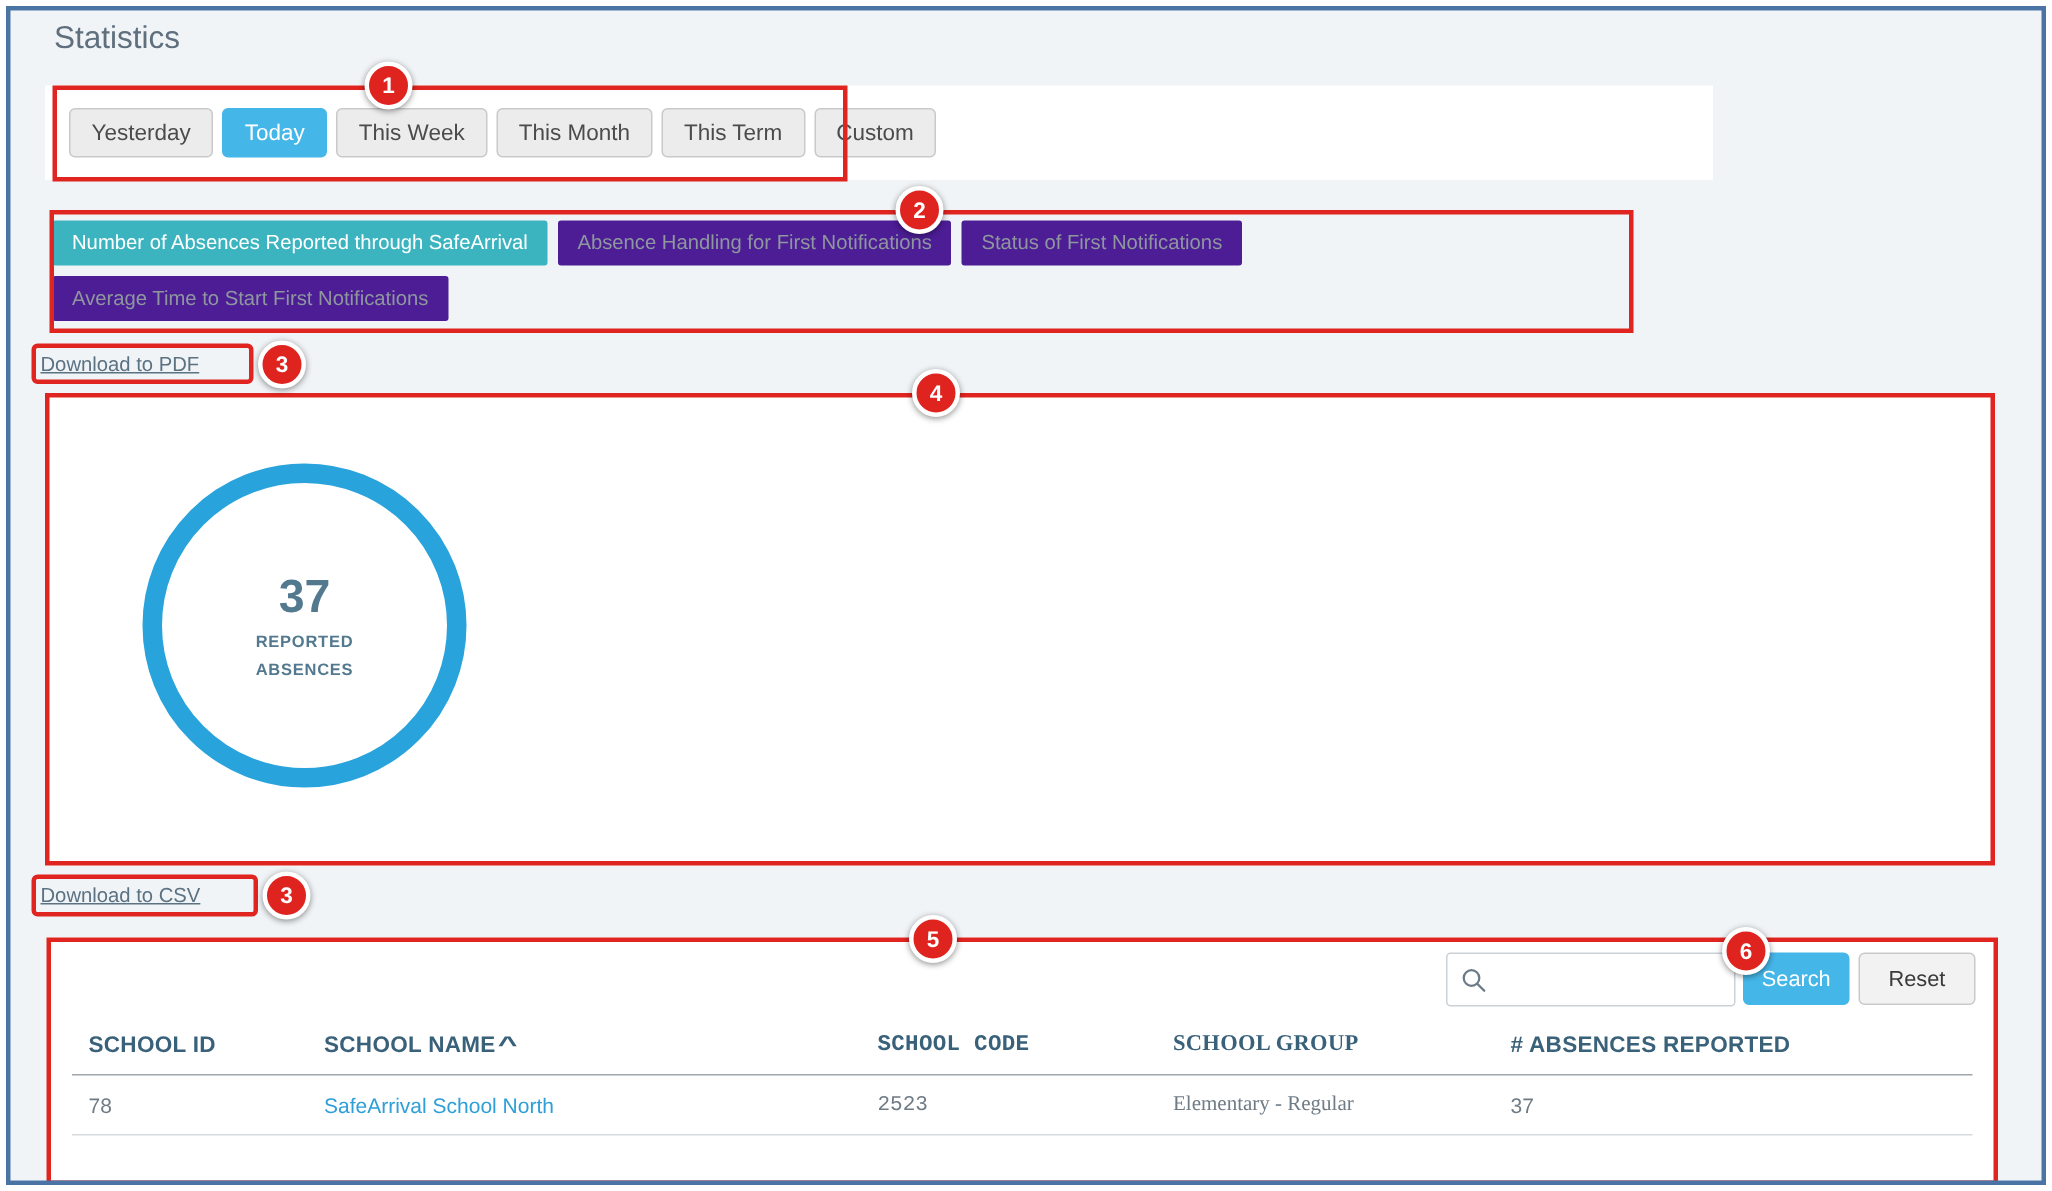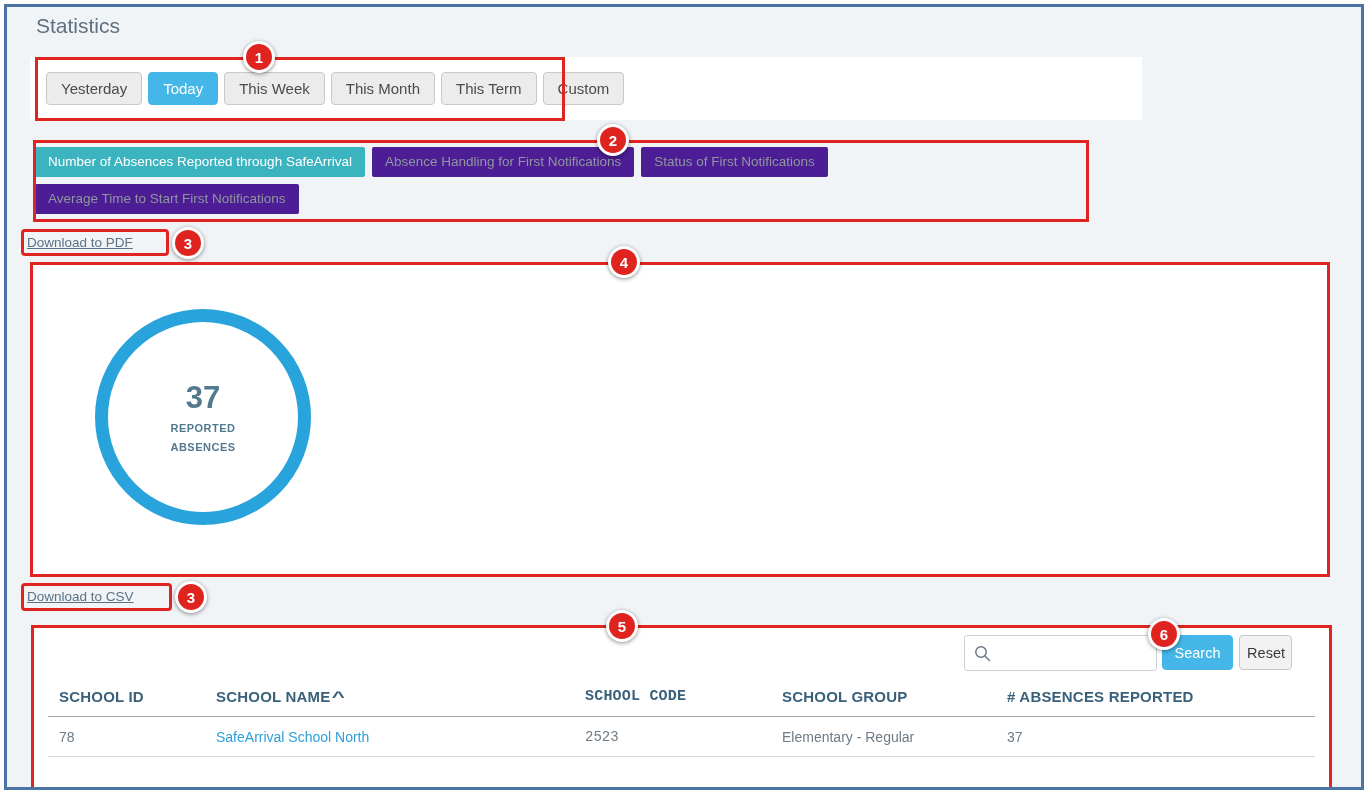--- a/index.html
+++ b/index.html
@@ -43,26 +43,26 @@
   
   .table-panel{position:absolute;left:31px;top:625px;width:1301px;height:165px;background:#ffffff;
     border:3px solid #e02420;box-sizing:border-box;}
   .search-box{position:absolute;left:930px;top:7px;width:193px;height:36px;background:#ffffff;
     border:1px solid #ccd1d6;border-radius:3px;box-sizing:border-box;}
   .search-box svg{position:absolute;left:9px;top:9px;}
   .search-box input{position:absolute;left:0;top:0;width:100%;height:100%;border:0;outline:none;background:transparent;
     padding:0 8px 0 32px;font-size:14px;color:#444;box-sizing:border-box;font-family:inherit;}
   .btn{position:absolute;top:7px;height:35px;border-radius:4px;font-size:14.5px;cursor:pointer;font-family:Liberation Sans, sans-serif;}
   .btn-search{left:1128px;width:71px;background:#45b6e8;border:1px solid #45b6e8;color:#ffffff;}
-  .btn-reset{left:1205px;width:53px;background:#f2f2f2;border:1px solid #c9c9c9;color:#3a3a3a;text-align:right;}
+  .btn-reset{left:1205px;width:78px;background:#f2f2f2;border:1px solid #c9c9c9;color:#3a3a3a;}
 
   .th{position:absolute;top:60px;font-size:15px;font-weight:bold;color:#3a617a;letter-spacing:.2px;white-space:nowrap;cursor:pointer;}
   .th .sort{font-size:15px;font-weight:bold;margin-left:4px;display:inline-block;transform:scaleX(1.5);}
   .td{position:absolute;top:101px;font-size:14px;color:#6f7b85;white-space:nowrap;}
-  .col-1{left:25px;}.col-2{left:182px;}.col-3{left:551px;font-family:Liberation Mono, monospace;}.col-4{left:748px;}.col-5{left:973px;}
+  .col-1{left:25px;}.col-2{left:182px;}.col-3{left:551px;font-family:Liberation Mono, monospace;}.col-4{left:748px;font-family:Liberation Serif, serif;}.col-5{left:973px;}
   .row-link{color:#2e9fd9;cursor:pointer;text-decoration:none;}
   .hline{position:absolute;left:14px;width:1267px;height:1px;}
   .hdr-line{top:88px;background:#9fa6ac;}
   .row-line{top:128px;background:#d6d9dc;}
 
   
   .abox{position:absolute;border:3px solid #e02420;box-sizing:border-box;z-index:40;pointer-events:none;}
   .abox-1{left:35px;top:57px;width:530px;height:64px;}
   .abox-2{left:33px;top:140px;width:1056px;height:82px;}
   .abox-3a{left:21px;top:229px;width:148px;height:27px;border-radius:4px;}

